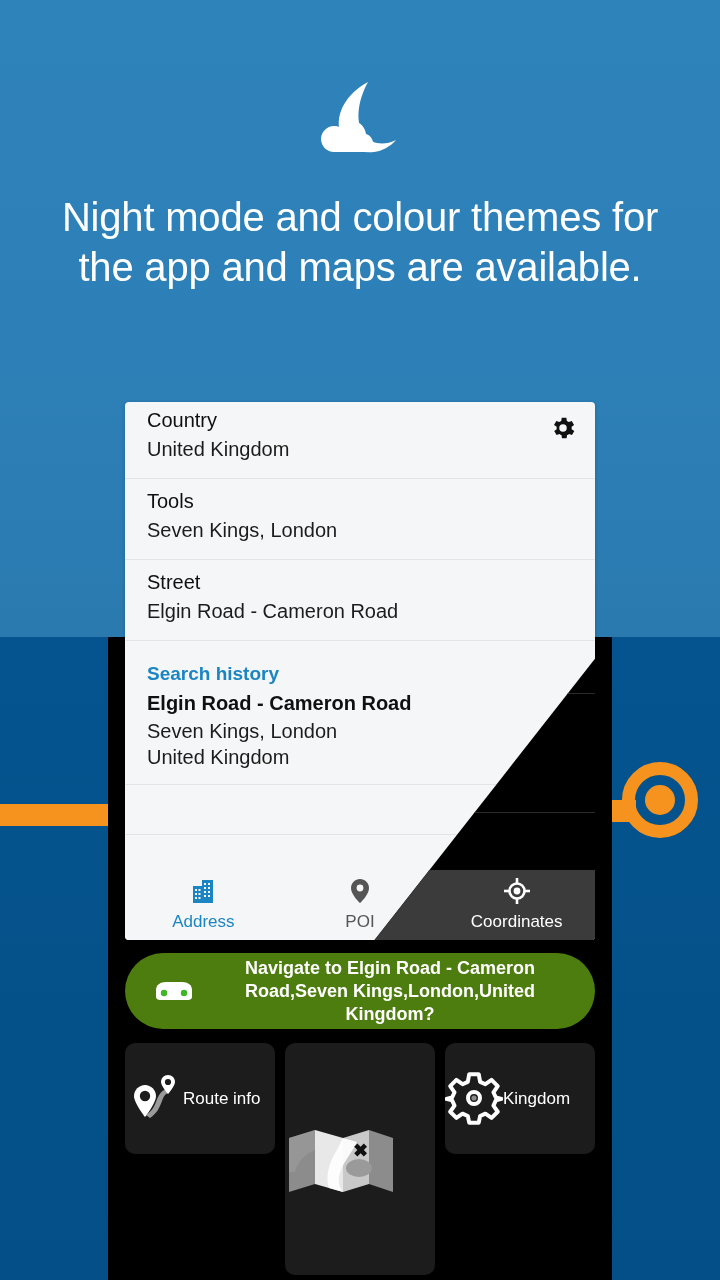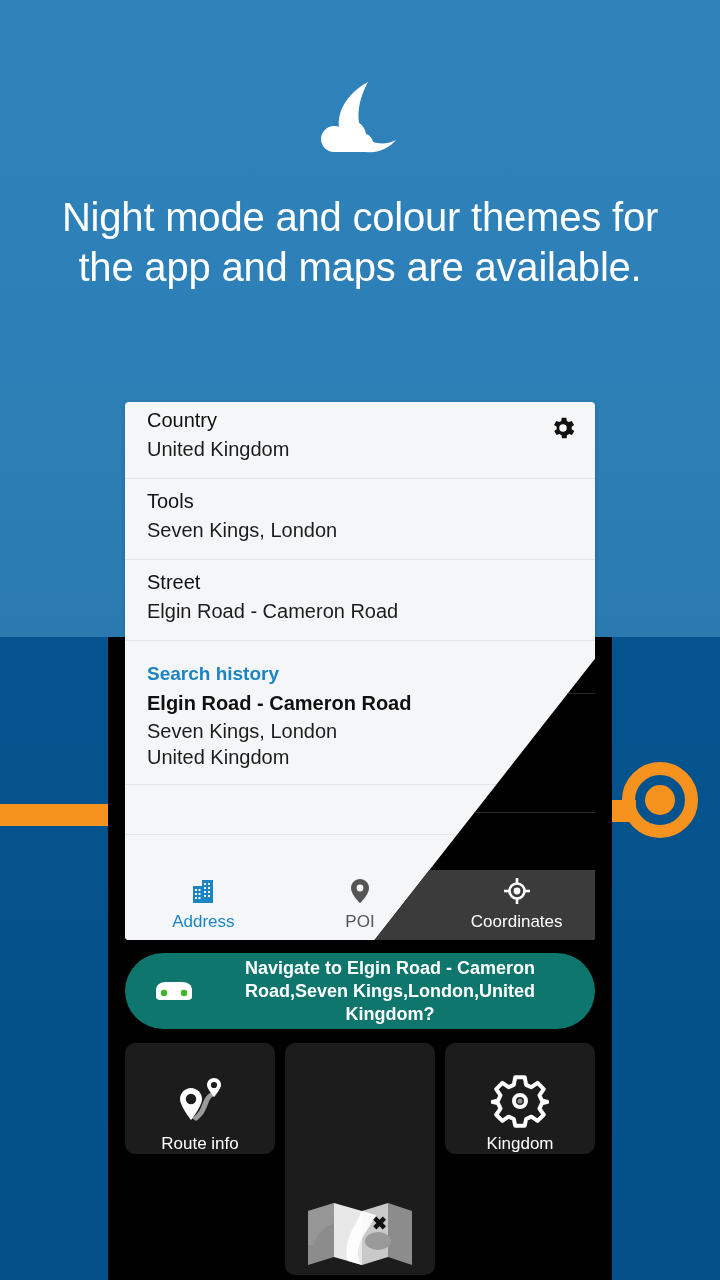--- a/index.html
+++ b/index.html
@@ -56,39 +56,39 @@
   }
 
   
   .phone{
     position:absolute; left:108px; top:637px; width:504px; height:643px;
     background:#000000;
     overflow:hidden;
   }
   .nav-banner{
     position:absolute; left:17px; top:316px; width:470px; height:76px;
-    background:#0f766e; border-radius:38px;
+    background:#4d7c0f; border-radius:38px;
     display:flex; align-items:center; padding:0 16px 0 22px;
   }
   .nav-banner .car{ flex:0 0 auto; width:54px; display:flex; align-items:center; justify-content:center;}
   .nav-banner .txt{
     flex:1; color:#ffffff; font-size:18px; font-weight:bold; line-height:23px;
     text-align:center;
   }
 
   .grid{
     position:absolute; left:17px; top:406px; width:470px; height:232px;
     display:grid;
     grid-template-columns:1fr 1fr 1fr;
     grid-template-rows:1fr 1fr;
     gap:10px;
   }
   .tile{
     background:#1c1c1c; border-radius:10px;
-    display:flex; flex-direction:column; align-items:center; justify-content:flex-end;
+    display:flex; flex-direction:row; align-items:center; justify-content:flex-start;
     color:#ffffff; font-size:17px;
   }
   .tile .glyph{ margin-bottom:4px; height:60px; display:flex; align-items:flex-end; justify-content:center;}
   .tile .lbl{ line-height:20px; }
   .tile.map-tile{ grid-row:1 / span 2; grid-column:2; }
   .tile.map-tile .glyph{ margin:0; height:auto; }
 
   
   .card{
     position:absolute; left:125px; top:402px; width:470px; height:538px;

